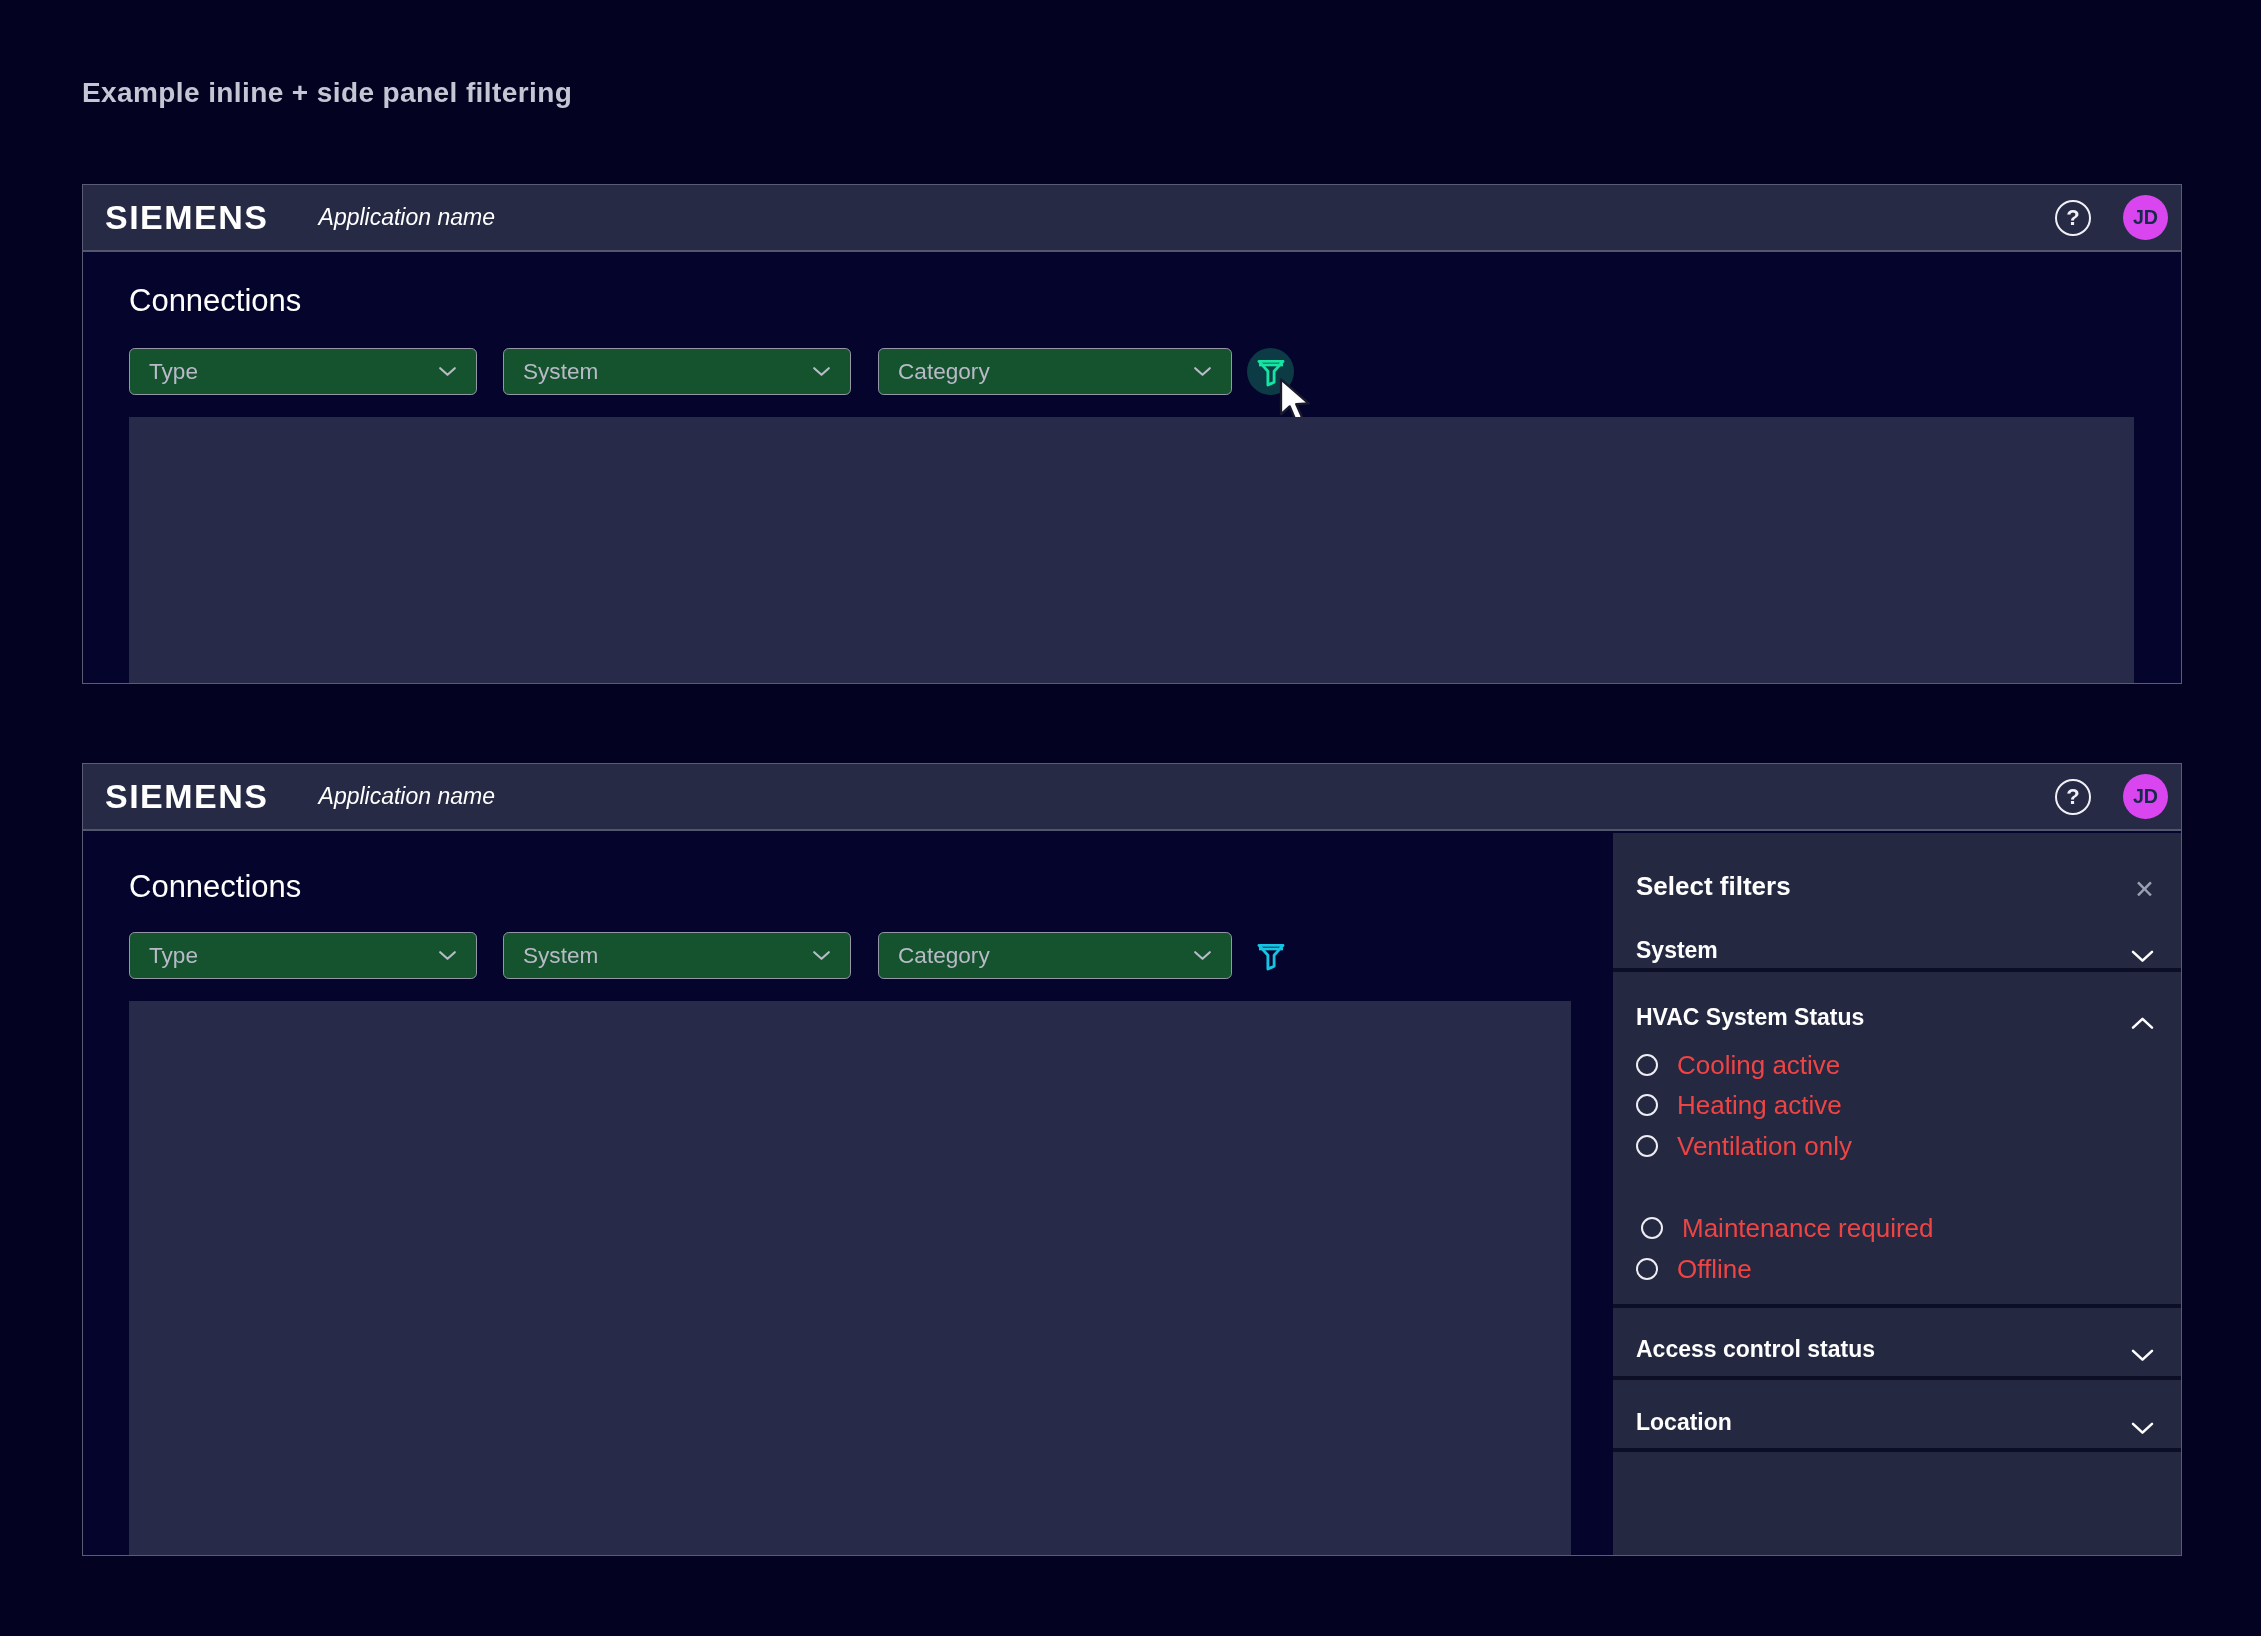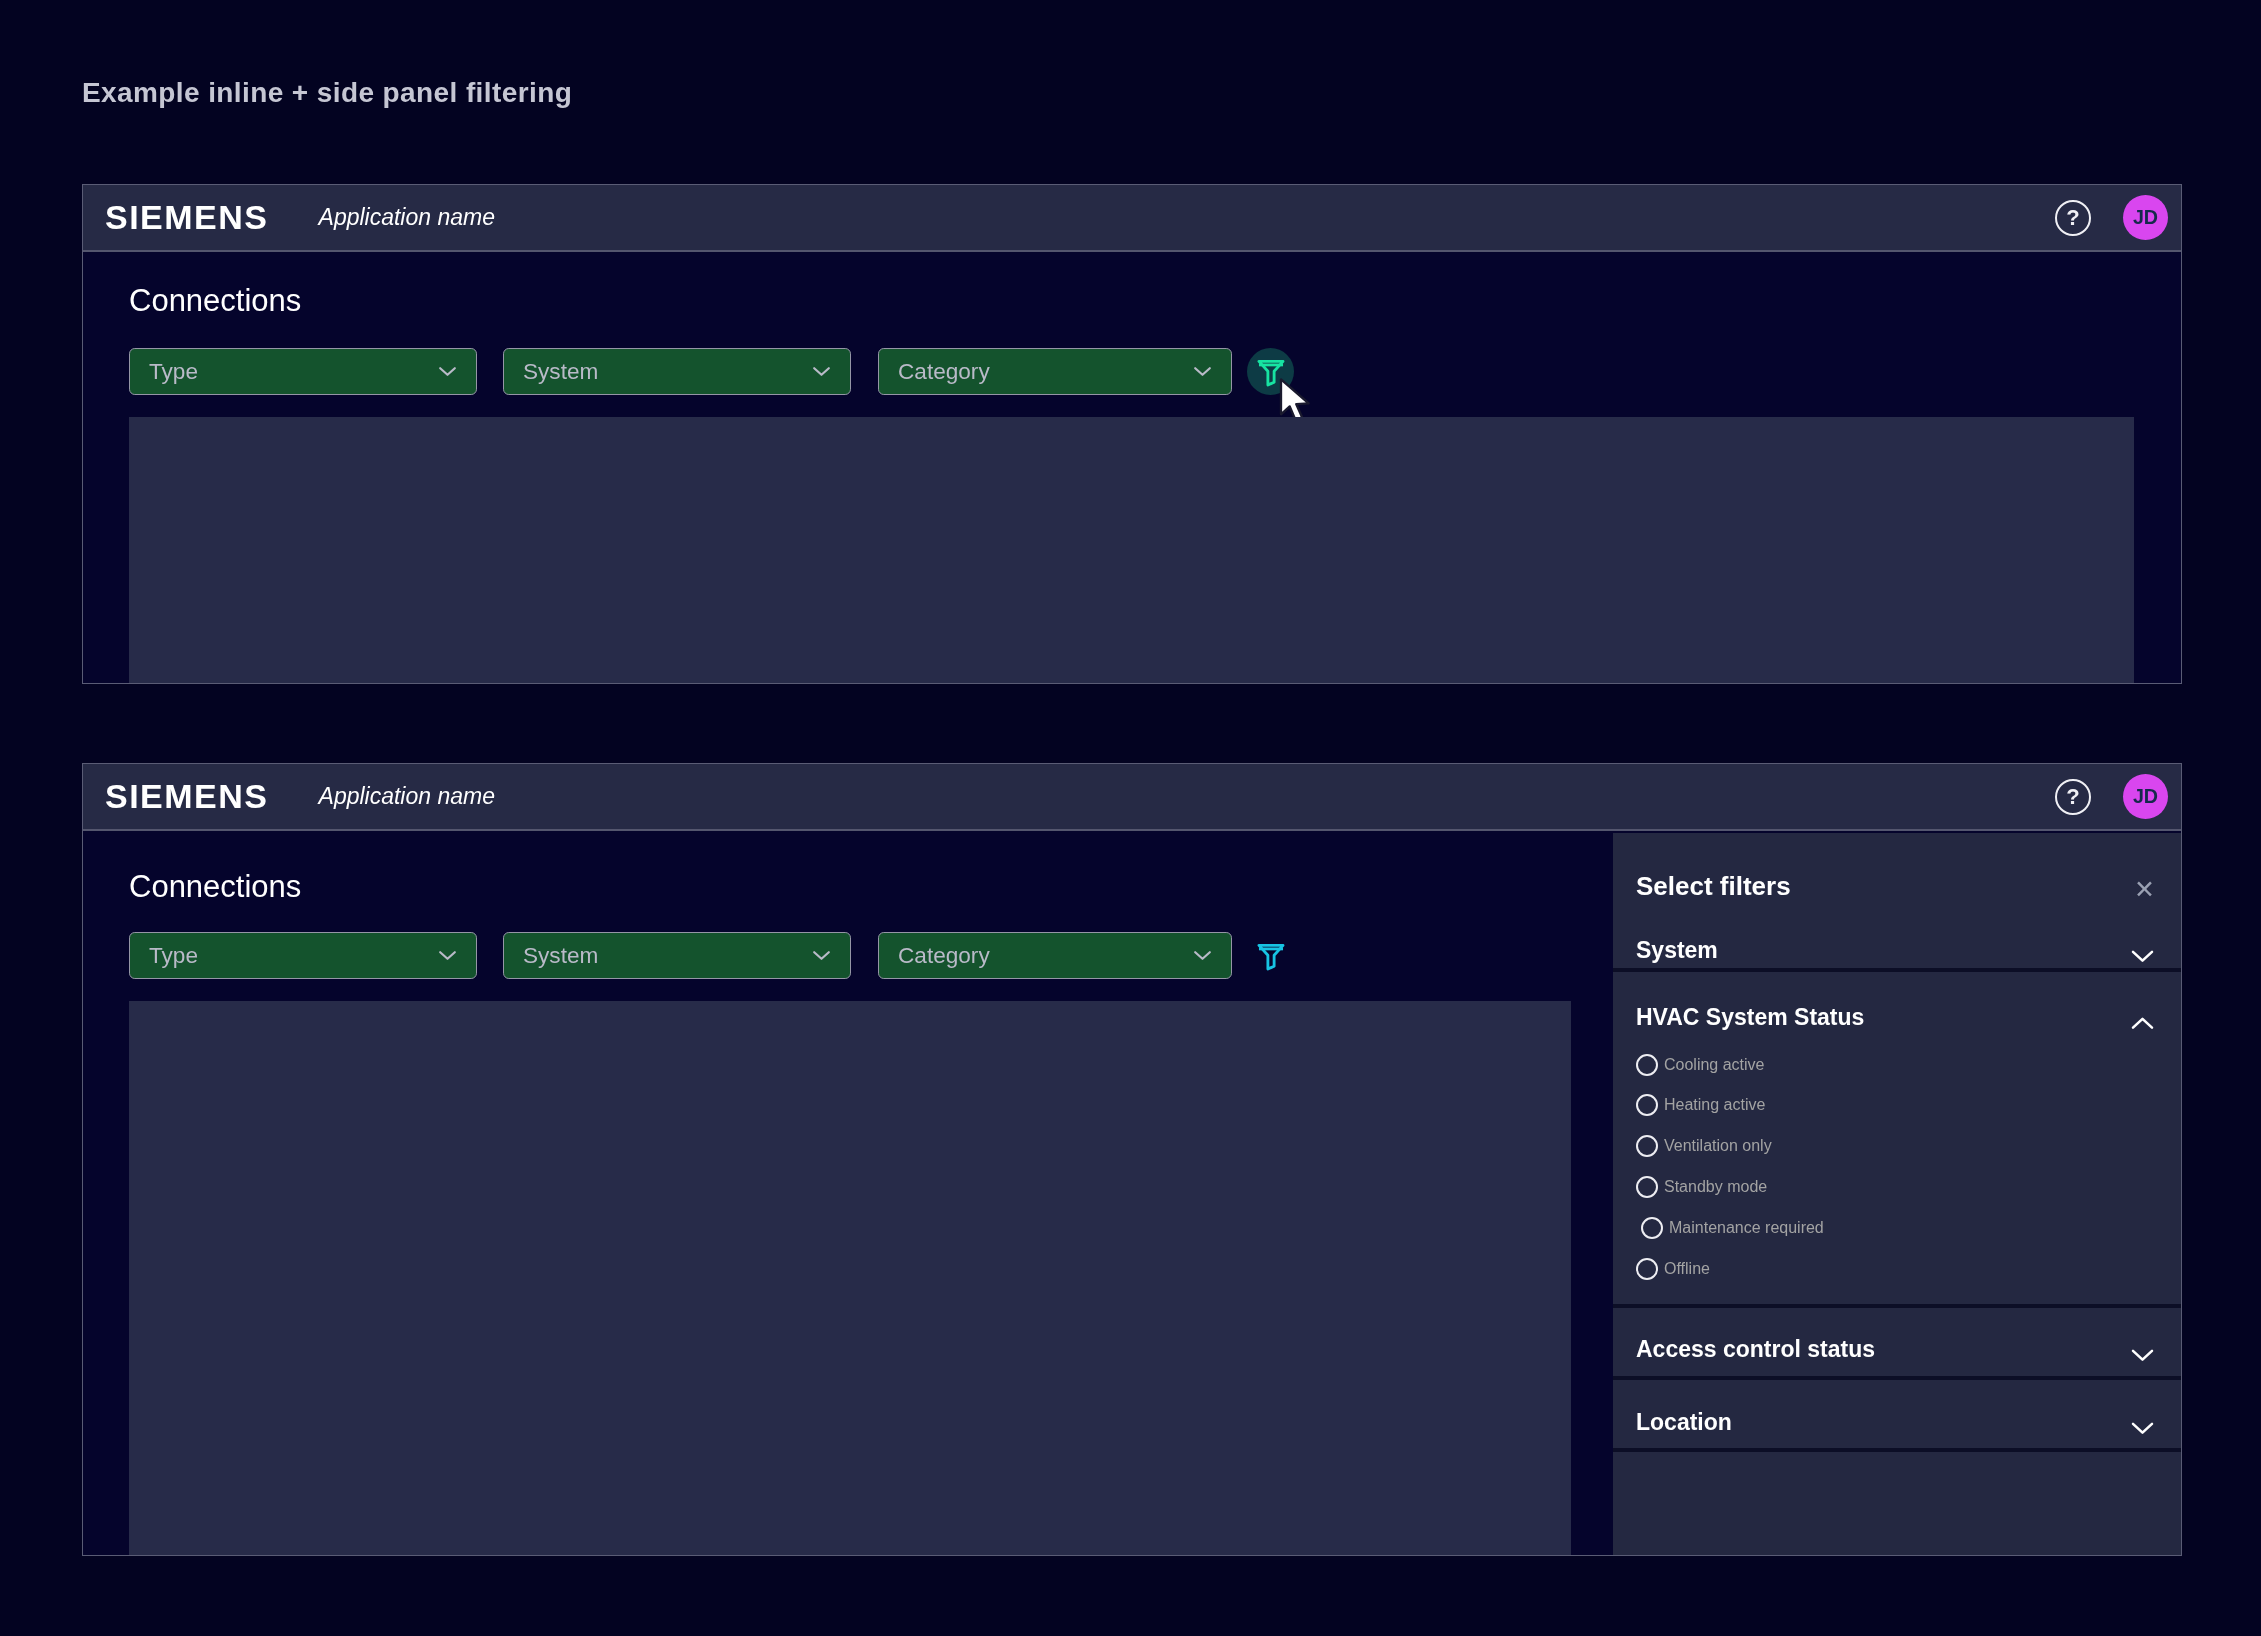--- a/index.html
+++ b/index.html
@@ -92,21 +92,21 @@
   .close-icon { font-size:25px; color:#9aa0b2; line-height:1; }
   .sec-row { height:44px; justify-content:space-between; }
   .sec-label { font-size:23px; font-weight:bold; color:#ffffff; }
   .sp-divider { position:absolute; left:0; right:0; height:3.6px; background:#0c0e26; }
 
   .radio-row { position:absolute; left:0; right:0; height:32px; display:flex; align-items:center; padding-left:23px; }
   .radio-circle {
     width:22px; height:22px; border:2.2px solid #ededf2; border-radius:50%;
     flex:0 0 auto;
   }
-  .radio-label { font-size:16px; color:#a3a3a3; margin-left:6px; }
+  .radio-label { font-size:26px; color:#ef4444; margin-left:19px; }
 
   svg { display:block; }
 </style>
 </head>
 <body>
 
 <div class="page-title">Example inline + side panel filtering</div>
 
 <div class="window" id="win1">
   <div class="app-header">
@@ -225,24 +225,20 @@
         <span class="radio-label">Cooling active</span>
       </div>
       <div class="radio-row" style="top:256px;">
         <span class="radio-circle"></span>
         <span class="radio-label">Heating active</span>
       </div>
       <div class="radio-row" style="top:297px;">
         <span class="radio-circle"></span>
         <span class="radio-label">Ventilation only</span>
       </div>
-      <div class="radio-row" style="top:338px;">
-        <span class="radio-circle"></span>
-        <span class="radio-label">Standby mode</span>
-      </div>
       <div class="radio-row" style="top:379px;padding-left:28px;">
         <span class="radio-circle"></span>
         <span class="radio-label">Maintenance required</span>
       </div>
       <div class="radio-row" style="top:420px;">
         <span class="radio-circle"></span>
         <span class="radio-label">Offline</span>
       </div>
 
       <div class="sp-divider" style="top:471px;"></div>

